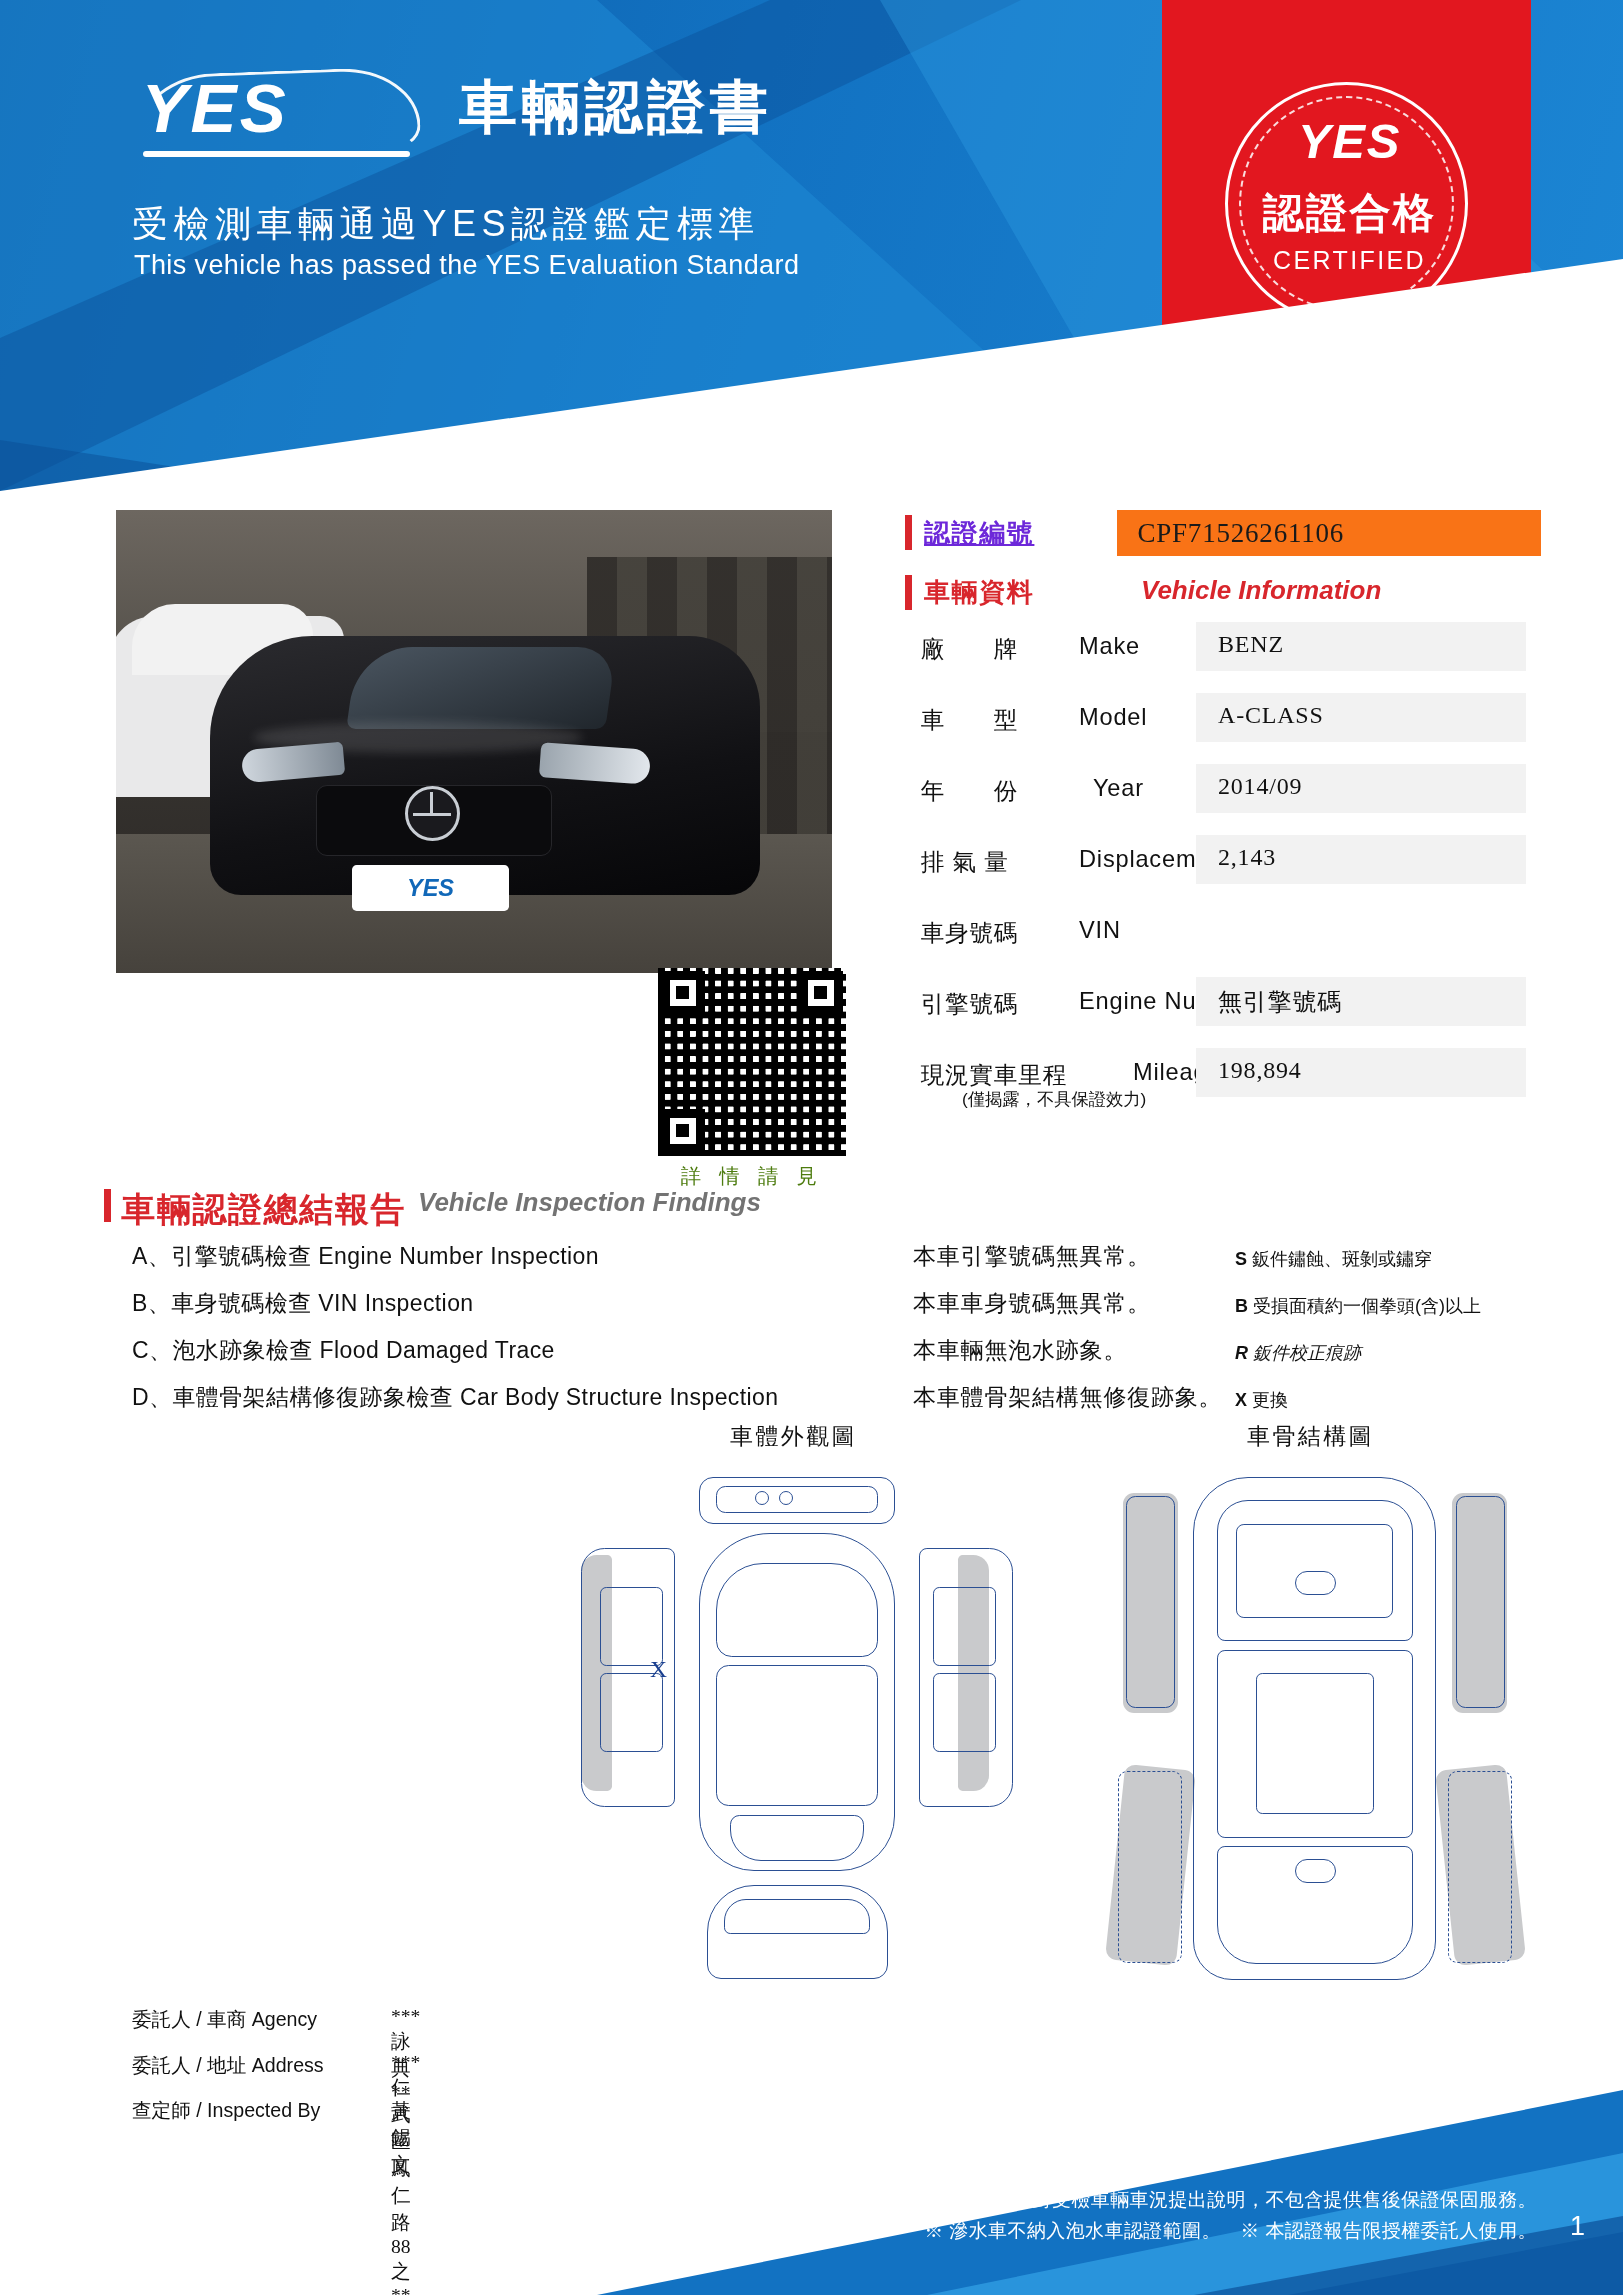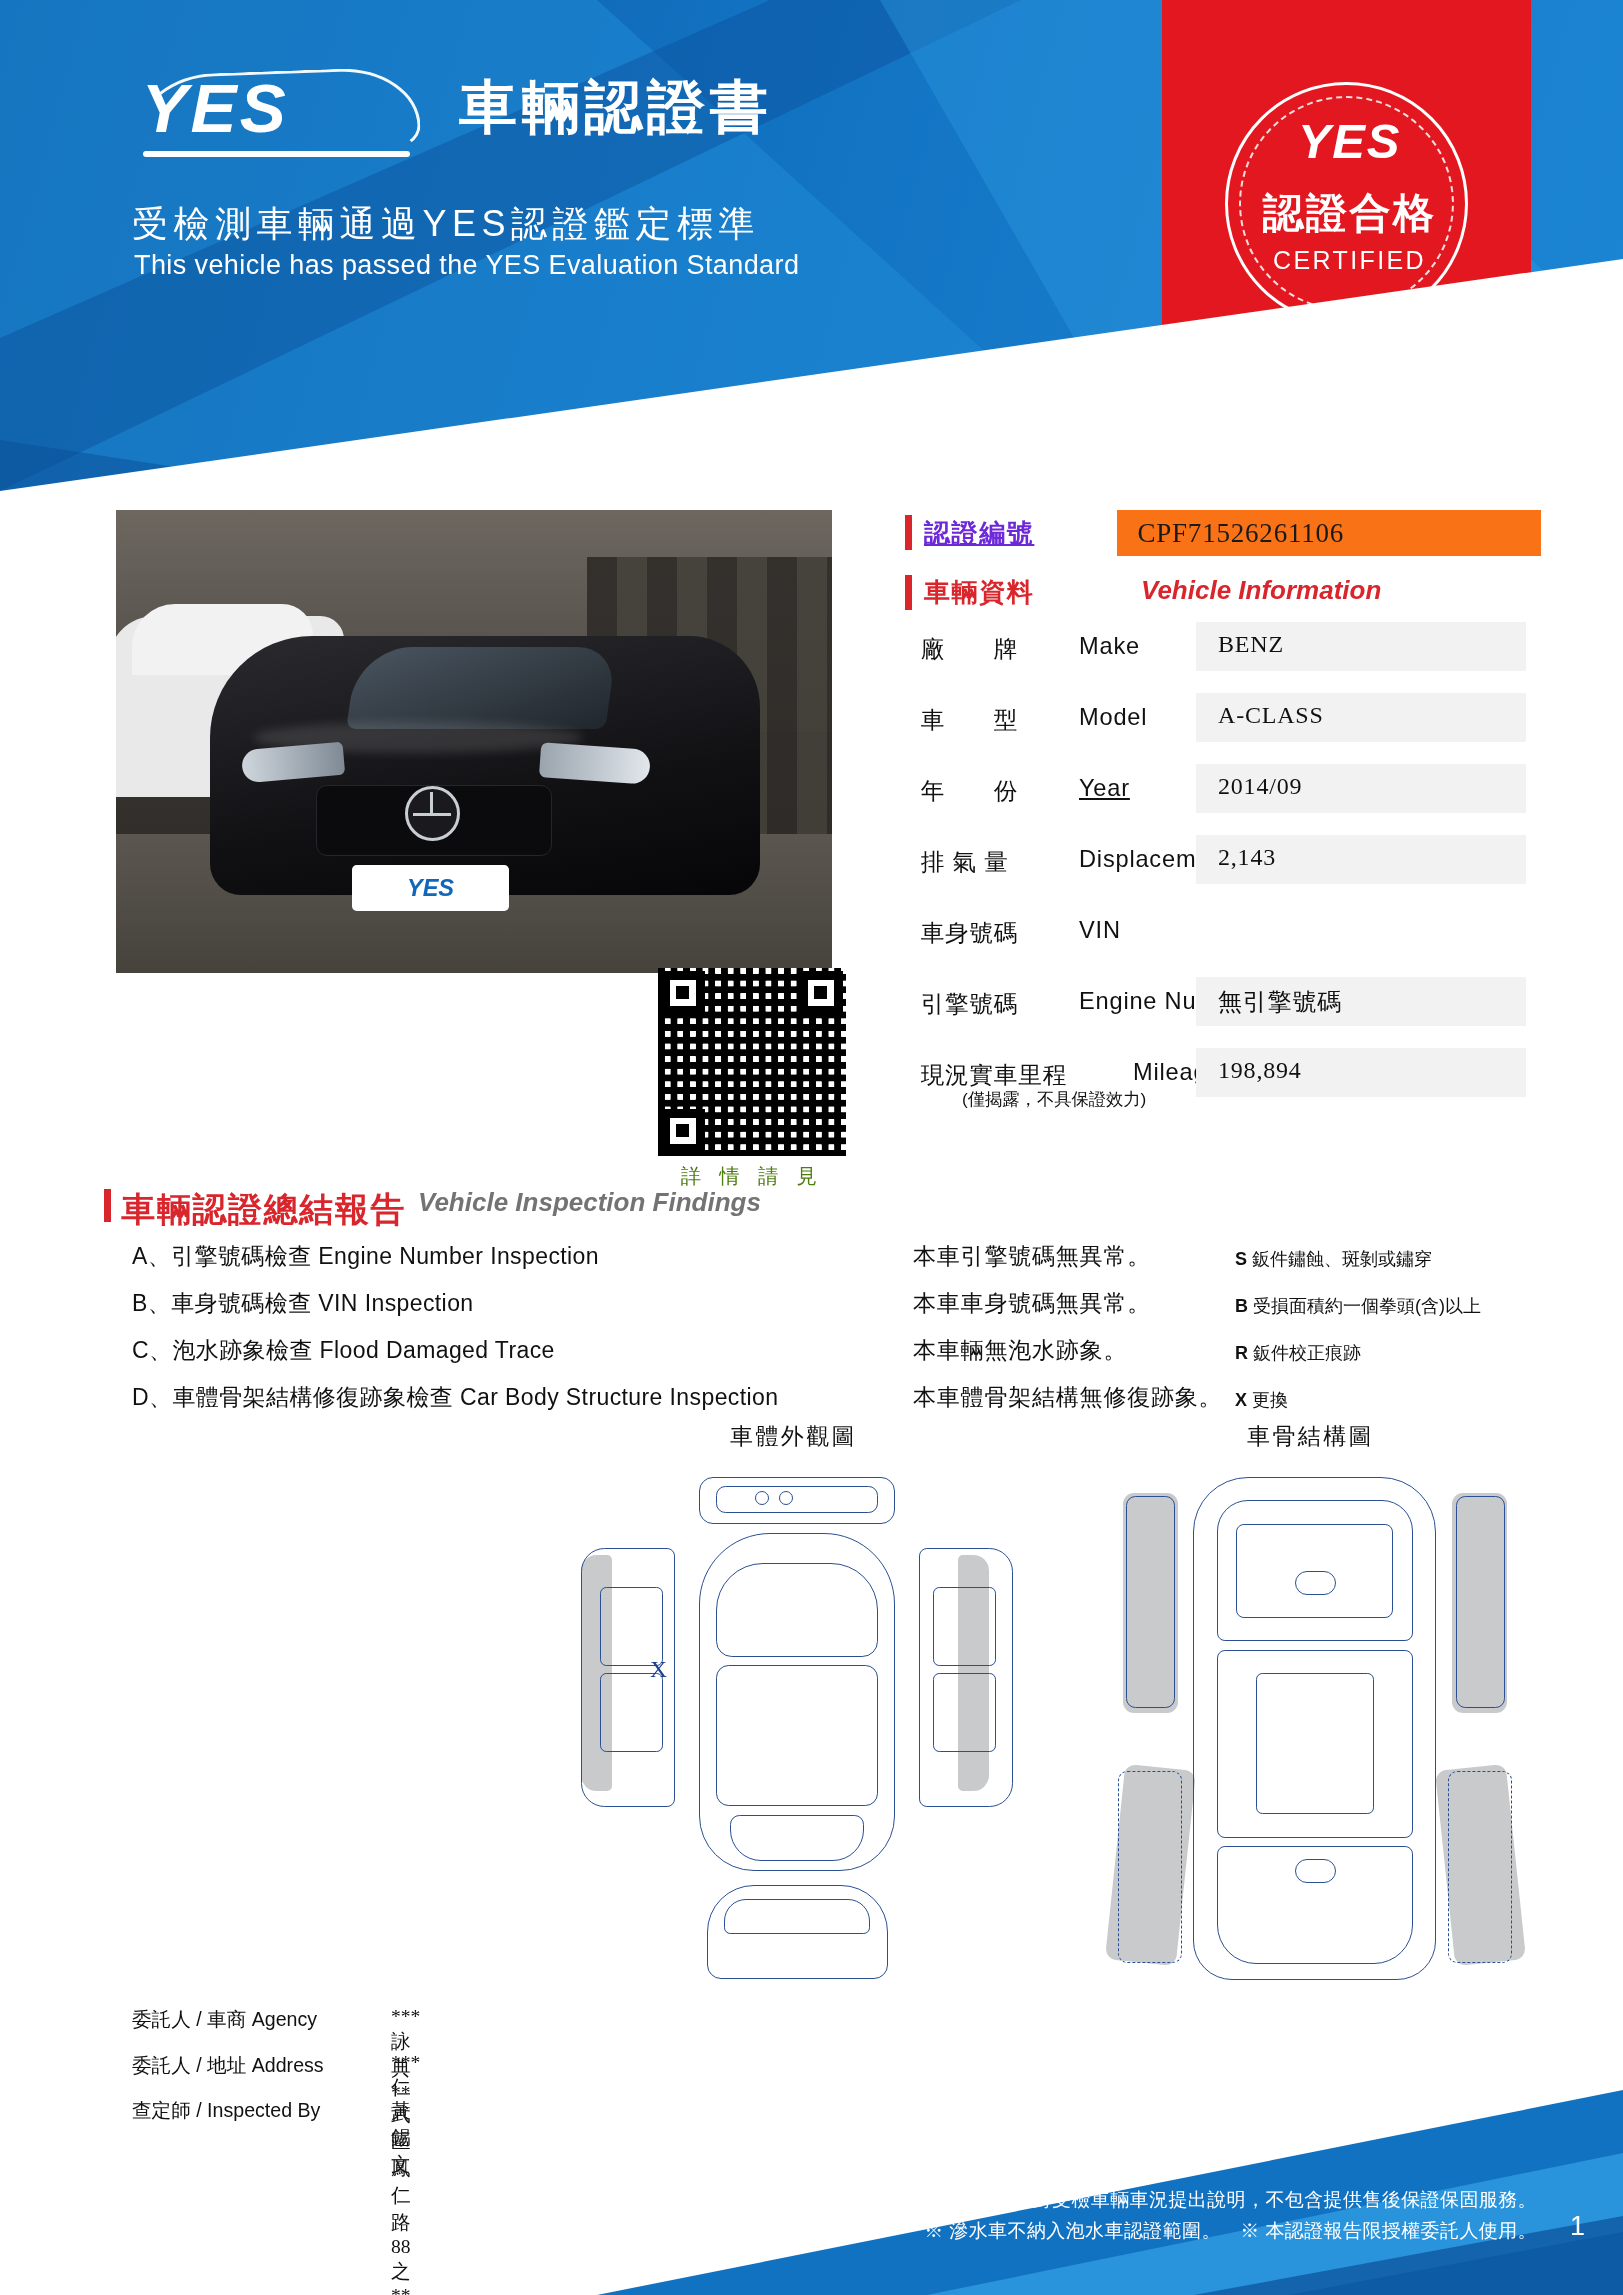--- a/index.html
+++ b/index.html
@@ -573,21 +573,21 @@
     <div class="info-label" style="left:174px;">Make</div>
     <div class="info-value">BENZ</div>
   </div>
   <div class="info-row">
     <div class="info-label">車　　型</div>
     <div class="info-label" style="left:174px;">Model</div>
     <div class="info-value">A-CLASS</div>
   </div>
   <div class="info-row">
     <div class="info-label">年　　份</div>
-    <div class="info-label" style="left:174px;text-decoration:underline;">Year</div>
+    <div class="info-label" style="left:188px;">Year</div>
     <div class="info-value">2014/09</div>
   </div>
   <div class="info-row">
     <div class="info-label">排 氣 量</div>
     <div class="info-label" style="left:174px;">Displacement</div>
     <div class="info-value">2,143</div>
   </div>
   <div class="info-row">
     <div class="info-label">車身號碼</div>
     <div class="info-label" style="left:174px;">VIN</div>
@@ -622,21 +622,21 @@
 <div class="find-res" style="top:1382px;">本車體骨架結構無修復跡象。</div>
 
 <div class="legend" style="top:1247px;">
   <span class="k">S</span>
   <span>鈑件鏽蝕、斑剝或鏽穿</span>
 </div>
 <div class="legend" style="top:1294px;">
   <span class="k">B</span>
   <span>受損面積約一個拳頭(含)以上</span>
 </div>
-<div class="legend" style="top:1341px;">
+<div class="legend" style="top:1341px;font-style:italic;">
   <span class="k">R</span>
   <span>鈑件校正痕跡</span>
 </div>
 <div class="legend" style="top:1388px;">
   <span class="k">X</span>
   <span>更換</span>
 </div>
 
 <div class="diagram-title" style="left:730px; top:1421px;">車體外觀圖</div>
 <div class="diagram-title" style="left:1247px; top:1421px;">車骨結構圖</div>

